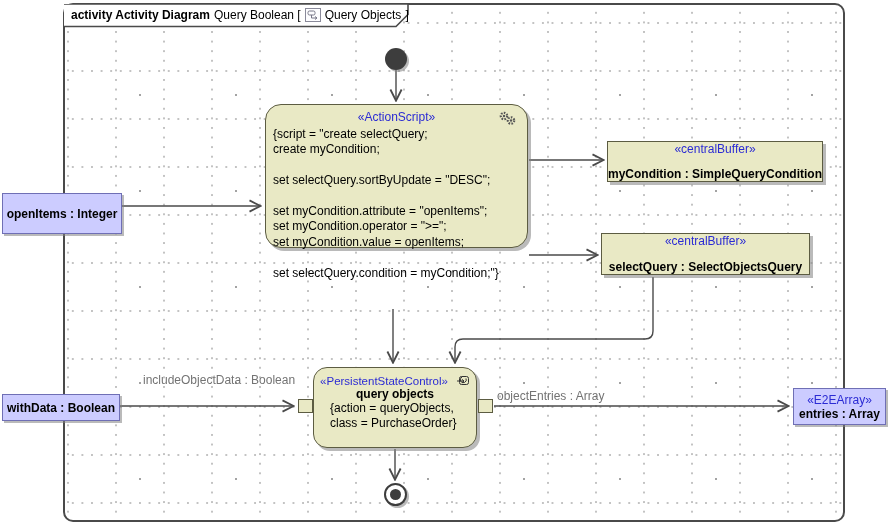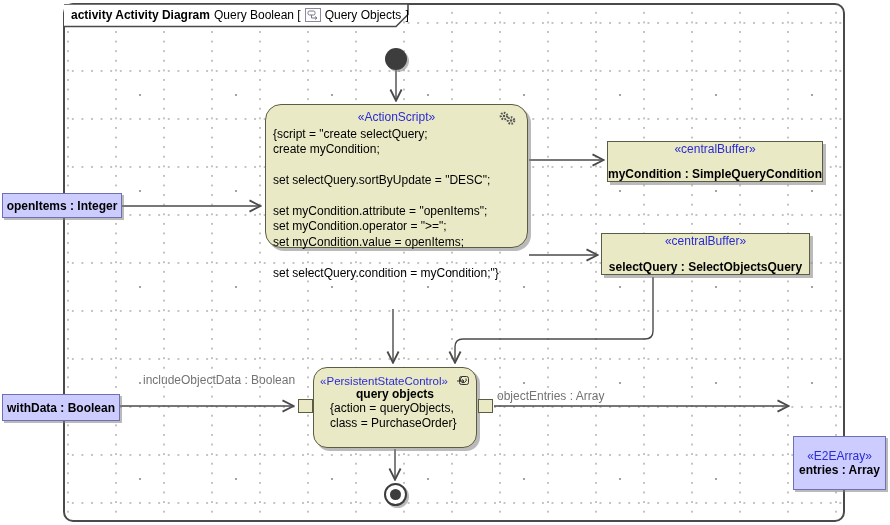--- a/index.html
+++ b/index.html
@@ -37,23 +37,23 @@
   #action-script{padding:3px 0 0 7px;line-height:15.4px;}
   #action-script div{min-height:15.4px;white-space:pre;}
   #gears-icon{position:absolute;top:6px;right:7px;}
   .buffer{display:flex;flex-direction:column;justify-content:space-between;z-index:4;}
   #buffer-condition{left:607px;top:141px;width:216px;height:41px;}
   #buffer-query{left:601px;top:233px;width:209px;height:42px;}
   #query-objects-node{left:313px;top:367px;width:164px;height:81px;border-radius:14px;padding-top:6px;z-index:4;}
   #qo-stereo-row{display:flex;align-items:center;justify-content:center;gap:8px;}
   #qo-stereo-row .stereo{font-size:11.5px;}
   #query-objects-node .body-line{padding-left:16px;line-height:15px;white-space:pre;}
-  #param-open-items{left:2px;top:193px;width:120px;height:25px;z-index:6;}
+  #param-open-items{left:2px;top:193px;width:120px;height:41px;z-index:6;}
   #param-with-data{left:2px;top:394px;width:118px;height:27px;z-index:6;}
-  #param-entries{left:793px;top:388px;width:93px;height:54px;font-weight:normal;z-index:6;margin-top:48px;}
+  #param-entries{left:793px;top:388px;width:93px;height:37px;font-weight:normal;z-index:6;}
   #param-entries .node-name{font-weight:bold;}
   .edge-label{position:absolute;white-space:pre;color:#737373;z-index:3;}
   #lbl-include{left:143px;top:373px;}
   #lbl-entries{left:497px;top:389px;}
   #initial-node{position:absolute;left:385px;top:48px;width:22px;height:22px;border-radius:50%;
                 background:#3d3d3d;box-shadow:2px 2px 0 var(--shadow);z-index:4;}
   #final-node{position:absolute;left:384px;top:483px;width:23px;height:23px;border-radius:50%;
               background:#fff;border:2px solid #3d3d3d;box-sizing:border-box;
               box-shadow:2px 2px 0 var(--shadow);display:flex;align-items:center;justify-content:center;z-index:4;}
   #final-node .dot{width:11px;height:11px;border-radius:50%;background:#3d3d3d;}

